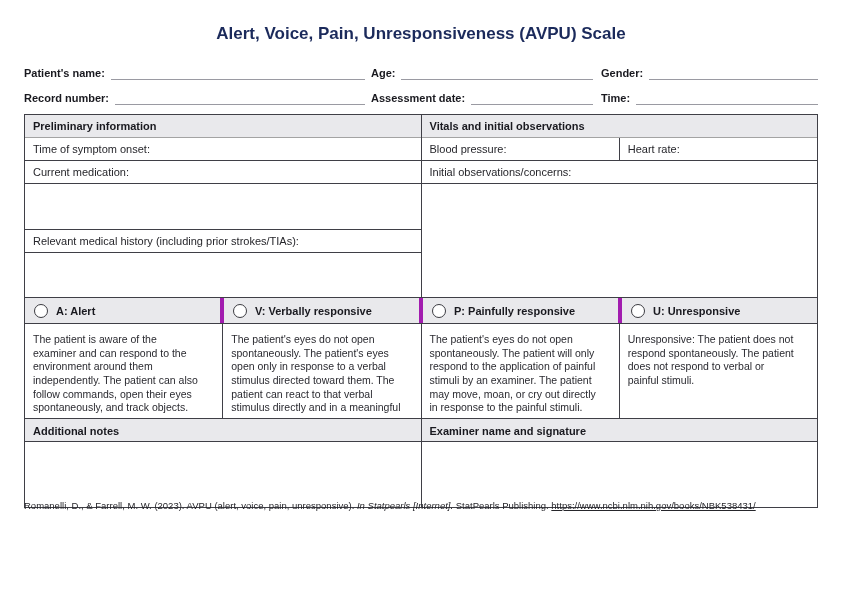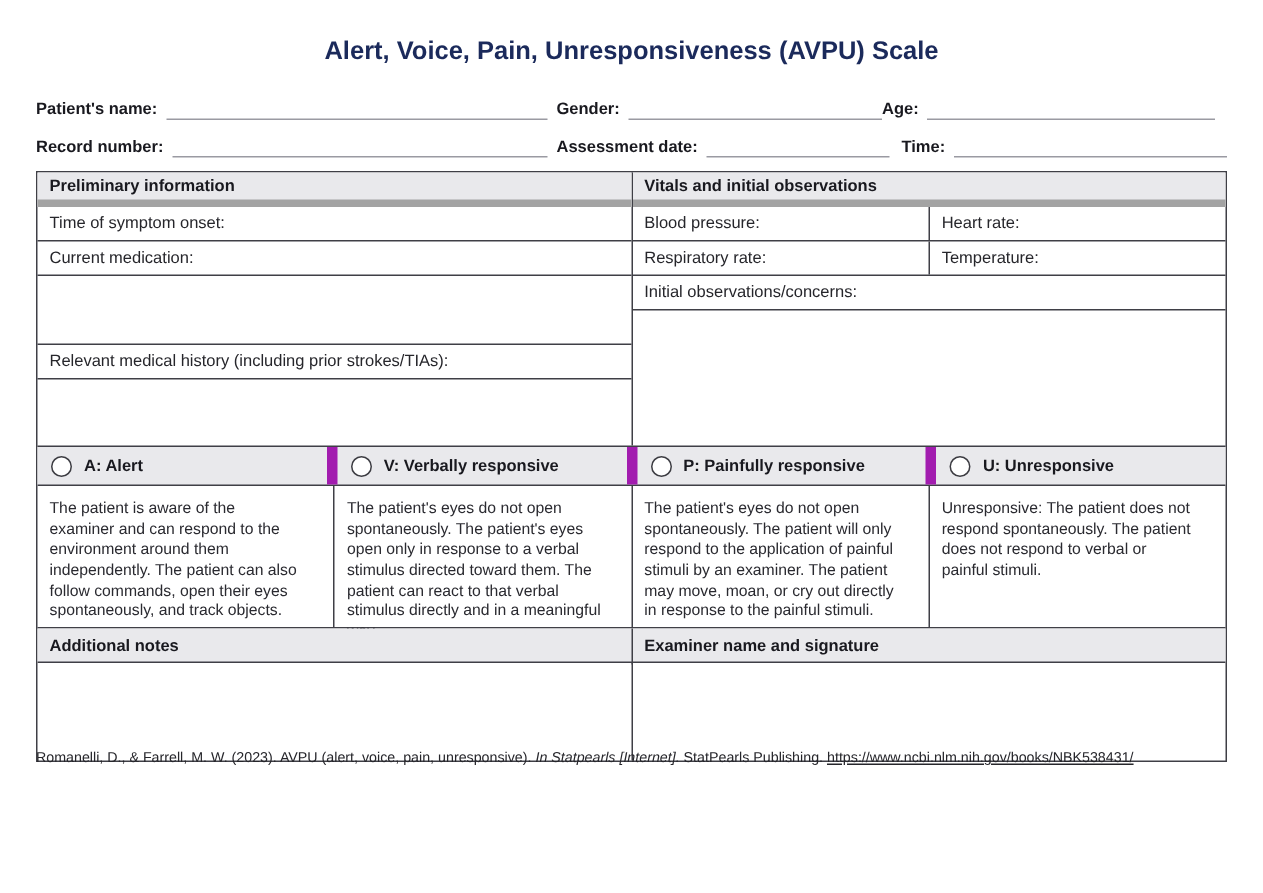--- a/index.html
+++ b/index.html
@@ -30,34 +30,34 @@
   .form-table {
     position:absolute; left:24px; top:114px; width:794px; height:394px;
     border:1px solid #3f3f46; font-size:11px; display:flex; flex-direction:column;
   }
   .top-section { display:flex; height:183px; border-bottom:1px solid #3f3f46; }
   .half { flex:1; display:flex; flex-direction:column; min-width:0; }
   .left-half { border-right:1px solid #3f3f46; }
   .cell { padding:0 8px; display:flex; align-items:center; }
   .header-cell {
     height:23px; background:#e9e9ec; font-weight:bold; color:#19191f;
-    border-bottom:5px solid #a3a3a3; flex:0 0 auto;
+    border-bottom:1px solid #a3a3a3; flex:0 0 auto;
   }
   .label-cell { height:23px; border-bottom:1px solid #3f3f46; flex:0 0 auto; }
   .fill-span { flex:1; height:100%; }
   .spacer-cell { height:46px; border-bottom:1px solid #3f3f46; flex:0 0 auto; }
   .grow-cell { flex:1; }
   .vitals-pair { display:flex; height:23px; border-bottom:1px solid #3f3f46; flex:0 0 auto; }
   .vitals-pair .cell { flex:1; height:100%; }
   .vitals-pair .cell:first-child { border-right:1px solid #3f3f46; }
 
   .avpu-headers { display:flex; height:26px; background:#e9e9ec; border-bottom:1px solid #3f3f46; flex:0 0 auto; }
   .avpu-h-cell {
     flex:1; display:flex; align-items:center; gap:8px; padding:0 9px;
-    border-right:7px solid #a21caf; font-weight:bold; color:#19191f; min-width:0;
+    border-right:4px solid #a21caf; font-weight:bold; color:#19191f; min-width:0;
   }
   .avpu-h-cell:last-child { border-right:none; }
   .radio {
     width:14px; height:14px; border:1.5px solid #3c3c42; border-radius:50%;
     background:#fff; flex:0 0 auto;
   }
   .avpu-descs { display:flex; height:95px; border-bottom:1px solid #3f3f46; flex:0 0 auto; }
   .avpu-d-cell {
     flex:1; padding:9px 20px 0 8px; border-right:1px solid #3f3f46;
     font-size:10.5px; line-height:1.3; color:#2a2a30; min-width:0;
@@ -97,26 +97,26 @@
 <div class="page">
 
   <h1 class="title">Alert, Voice, Pain, Unresponsiveness (AVPU) Scale</h1>
 
   <div class="patient-info">
     <div class="pi-row">
       <div class="pi-field w1">
         <span class="pi-label">Patient's name:</span>
         <span class="pi-line"></span>
       </div>
+      <div class="pi-field w2">
+        <span class="pi-label">Age:</span>
+        <span class="pi-line"></span>
+      </div>
       <div class="pi-field w3">
         <span class="pi-label">Gender:</span>
-        <span class="pi-line"></span>
-      </div>
-      <div class="pi-field w2">
-        <span class="pi-label">Age:</span>
         <span class="pi-line"></span>
       </div>
     </div>
     <div class="pi-row">
       <div class="pi-field w1">
         <span class="pi-label">Record number:</span>
         <span class="pi-line"></span>
       </div>
       <div class="pi-field w2">
         <span class="pi-label">Assessment date:</span>
@@ -159,30 +159,20 @@
         <div class="vitals-pair">
           <div class="cell">
             <span>Blood pressure:</span>
             <span class="fill-span"></span>
           </div>
           <div class="cell">
             <span>Heart rate:</span>
             <span class="fill-span"></span>
           </div>
         </div>
-        <div class="vitals-pair">
-          <div class="cell">
-            <span>Respiratory rate:</span>
-            <span class="fill-span"></span>
-          </div>
-          <div class="cell">
-            <span>Temperature:</span>
-            <span class="fill-span"></span>
-          </div>
-        </div>
         <div class="cell label-cell">
           <span>Initial observations/concerns:</span>
         </div>
         <div class="grow-cell"></div>
       </div>
 
     </div>
 
     <div class="avpu-headers">
       <div class="avpu-h-cell">

